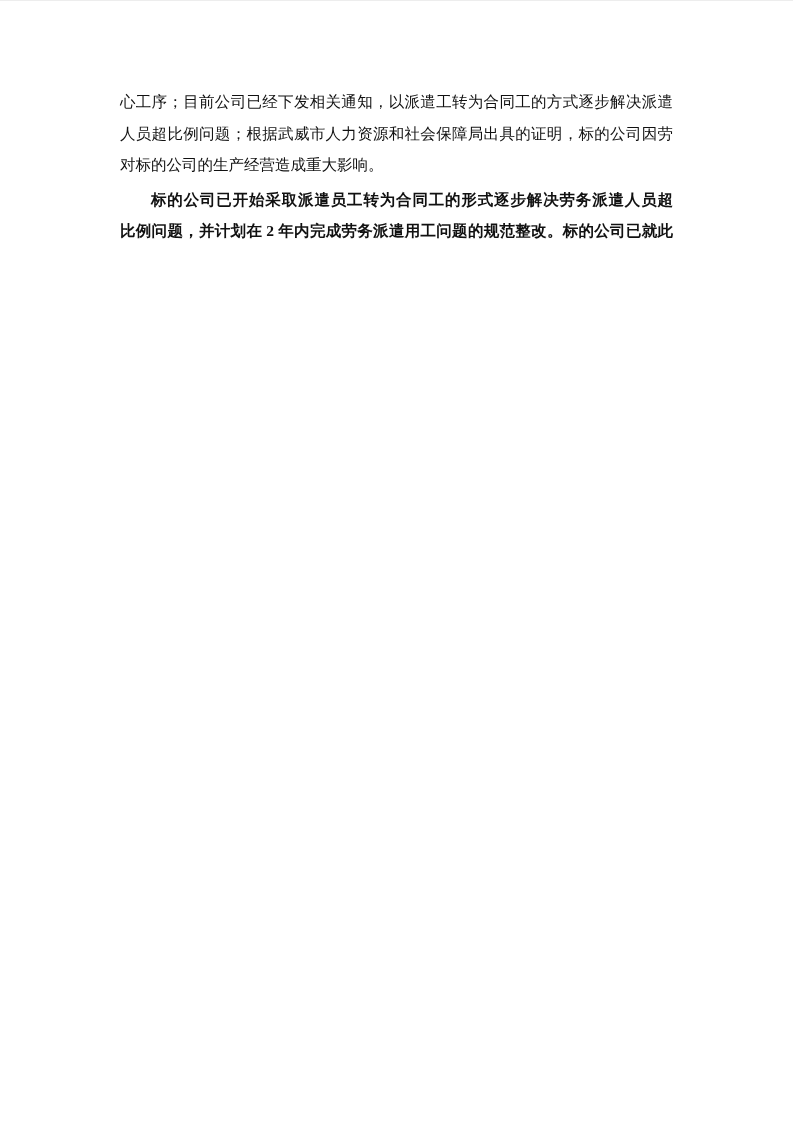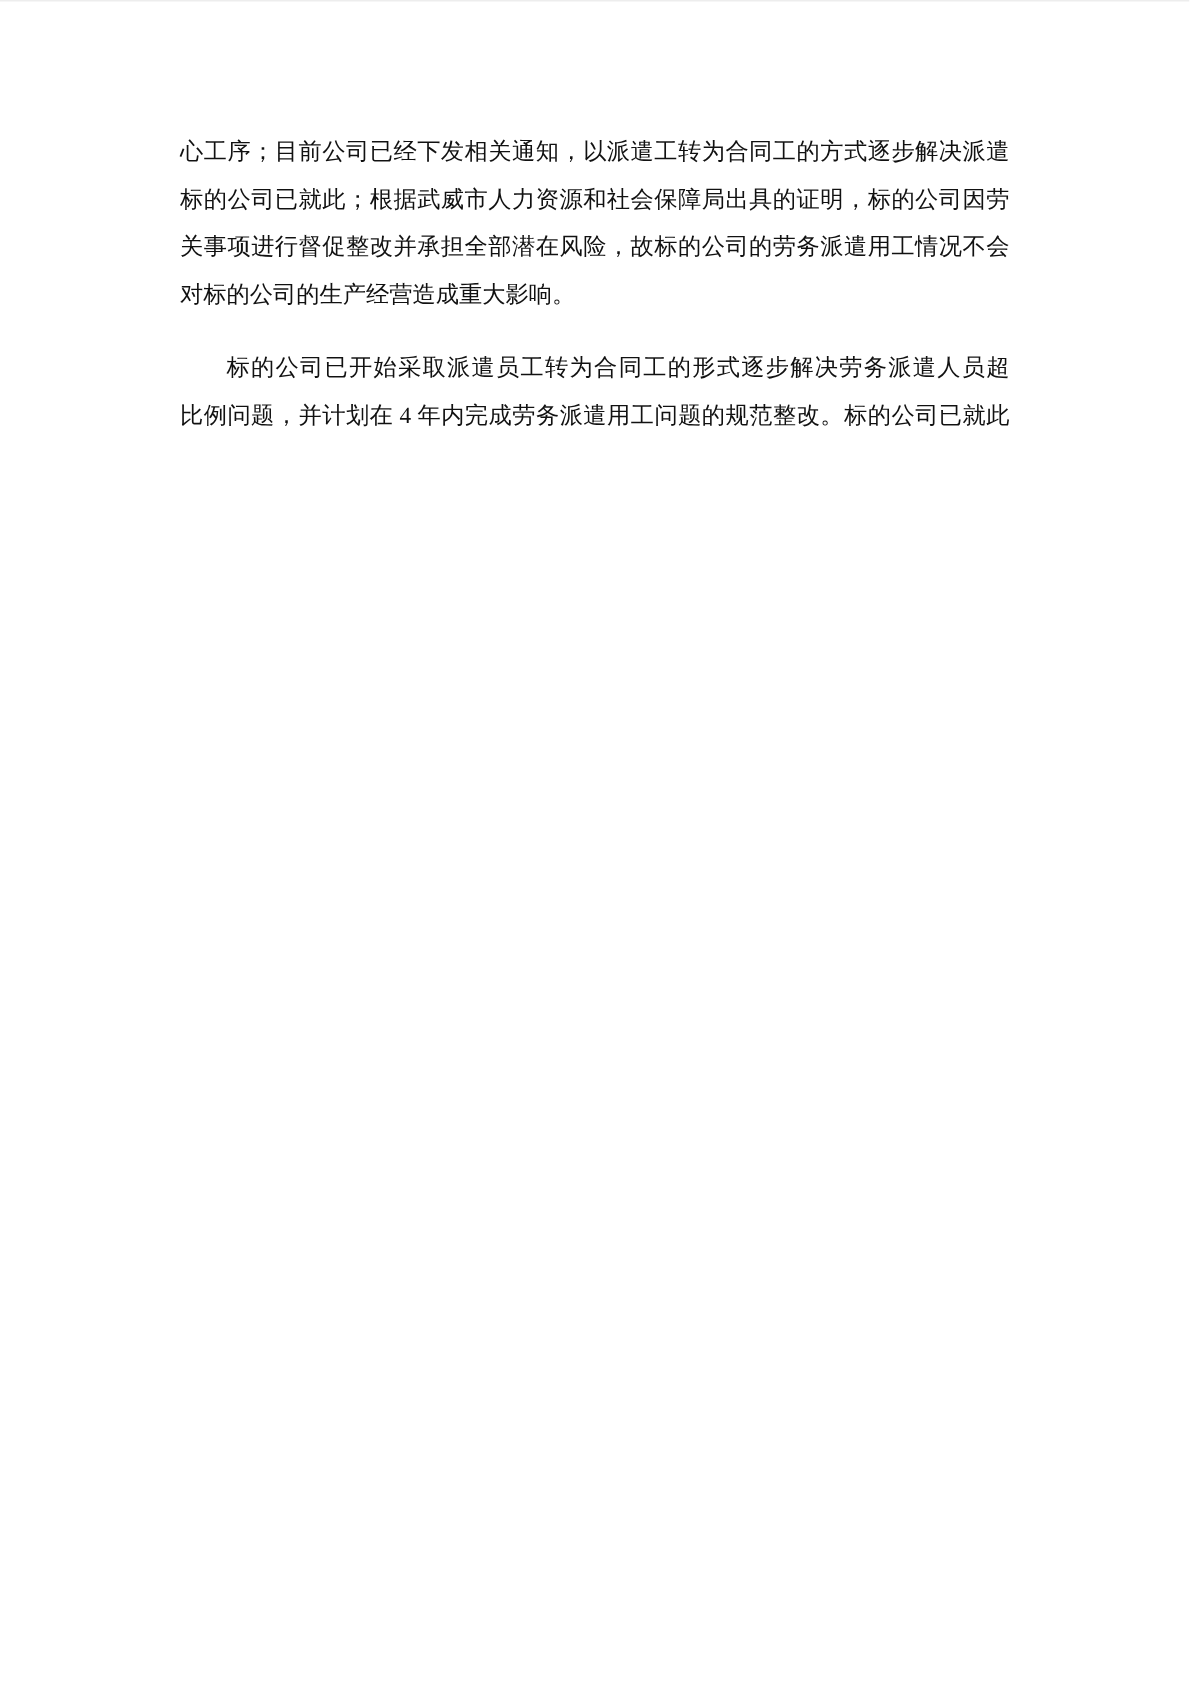--- a/index.html
+++ b/index.html
@@ -21,21 +21,22 @@
   .text-block {
     position: absolute;
     left: 120px;
     top: 85px;
     width: 553px;
   }
   .paragraph {
     margin: 0;
   }
   .paragraph + .paragraph {
-    margin-top: 18px;
+    margin-top: 3px;
+    font-weight: bold;
   }
   .line {
     font-size: 15.5px;
     line-height: 31.5px;
     text-align: justify;
     text-align-last: justify;
     text-justify: inter-character;
     white-space: nowrap;
     letter-spacing: 0;
   }
@@ -61,27 +62,26 @@
 </style>
 </head>
 <body>
 
 <div class="page">
 
   <div class="text-block">
 
     <div class="paragraph">
       <div class="line">心工序；目前公司已经下发相关通知，以派遣工转为合同工的方式逐步解决派遣</div>
-      <div class="line">标的公司已就此；根据武威市人力资源和社会保障局出具的证明，标的公司因劳</div>
-      <div class="line">关事项进行督促整改并承担全部潜在风险，故标的公司的劳务派遣用工情况不会</div>
+      <div class="line">人员超比例问题；根据武威市人力资源和社会保障局出具的证明，标的公司因劳</div>
       <div class="line last">对标的公司的生产经营造成重大影响。</div>
     </div>
 
     <div class="paragraph">
       <div class="line indent">标的公司已开始采取派遣员工转为合同工的形式逐步解决劳务派遣人员超</div>
-      <div class="line">比例问题，并计划在 4 年内完成劳务派遣用工问题的规范整改。标的公司已就此</div>
+      <div class="line">比例问题，并计划在 2 年内完成劳务派遣用工问题的规范整改。标的公司已就此</div>
     </div>
 
   </div>
 
   <div class="footer">76 / 146</div>
 
 </div>
 
 </body></html>

